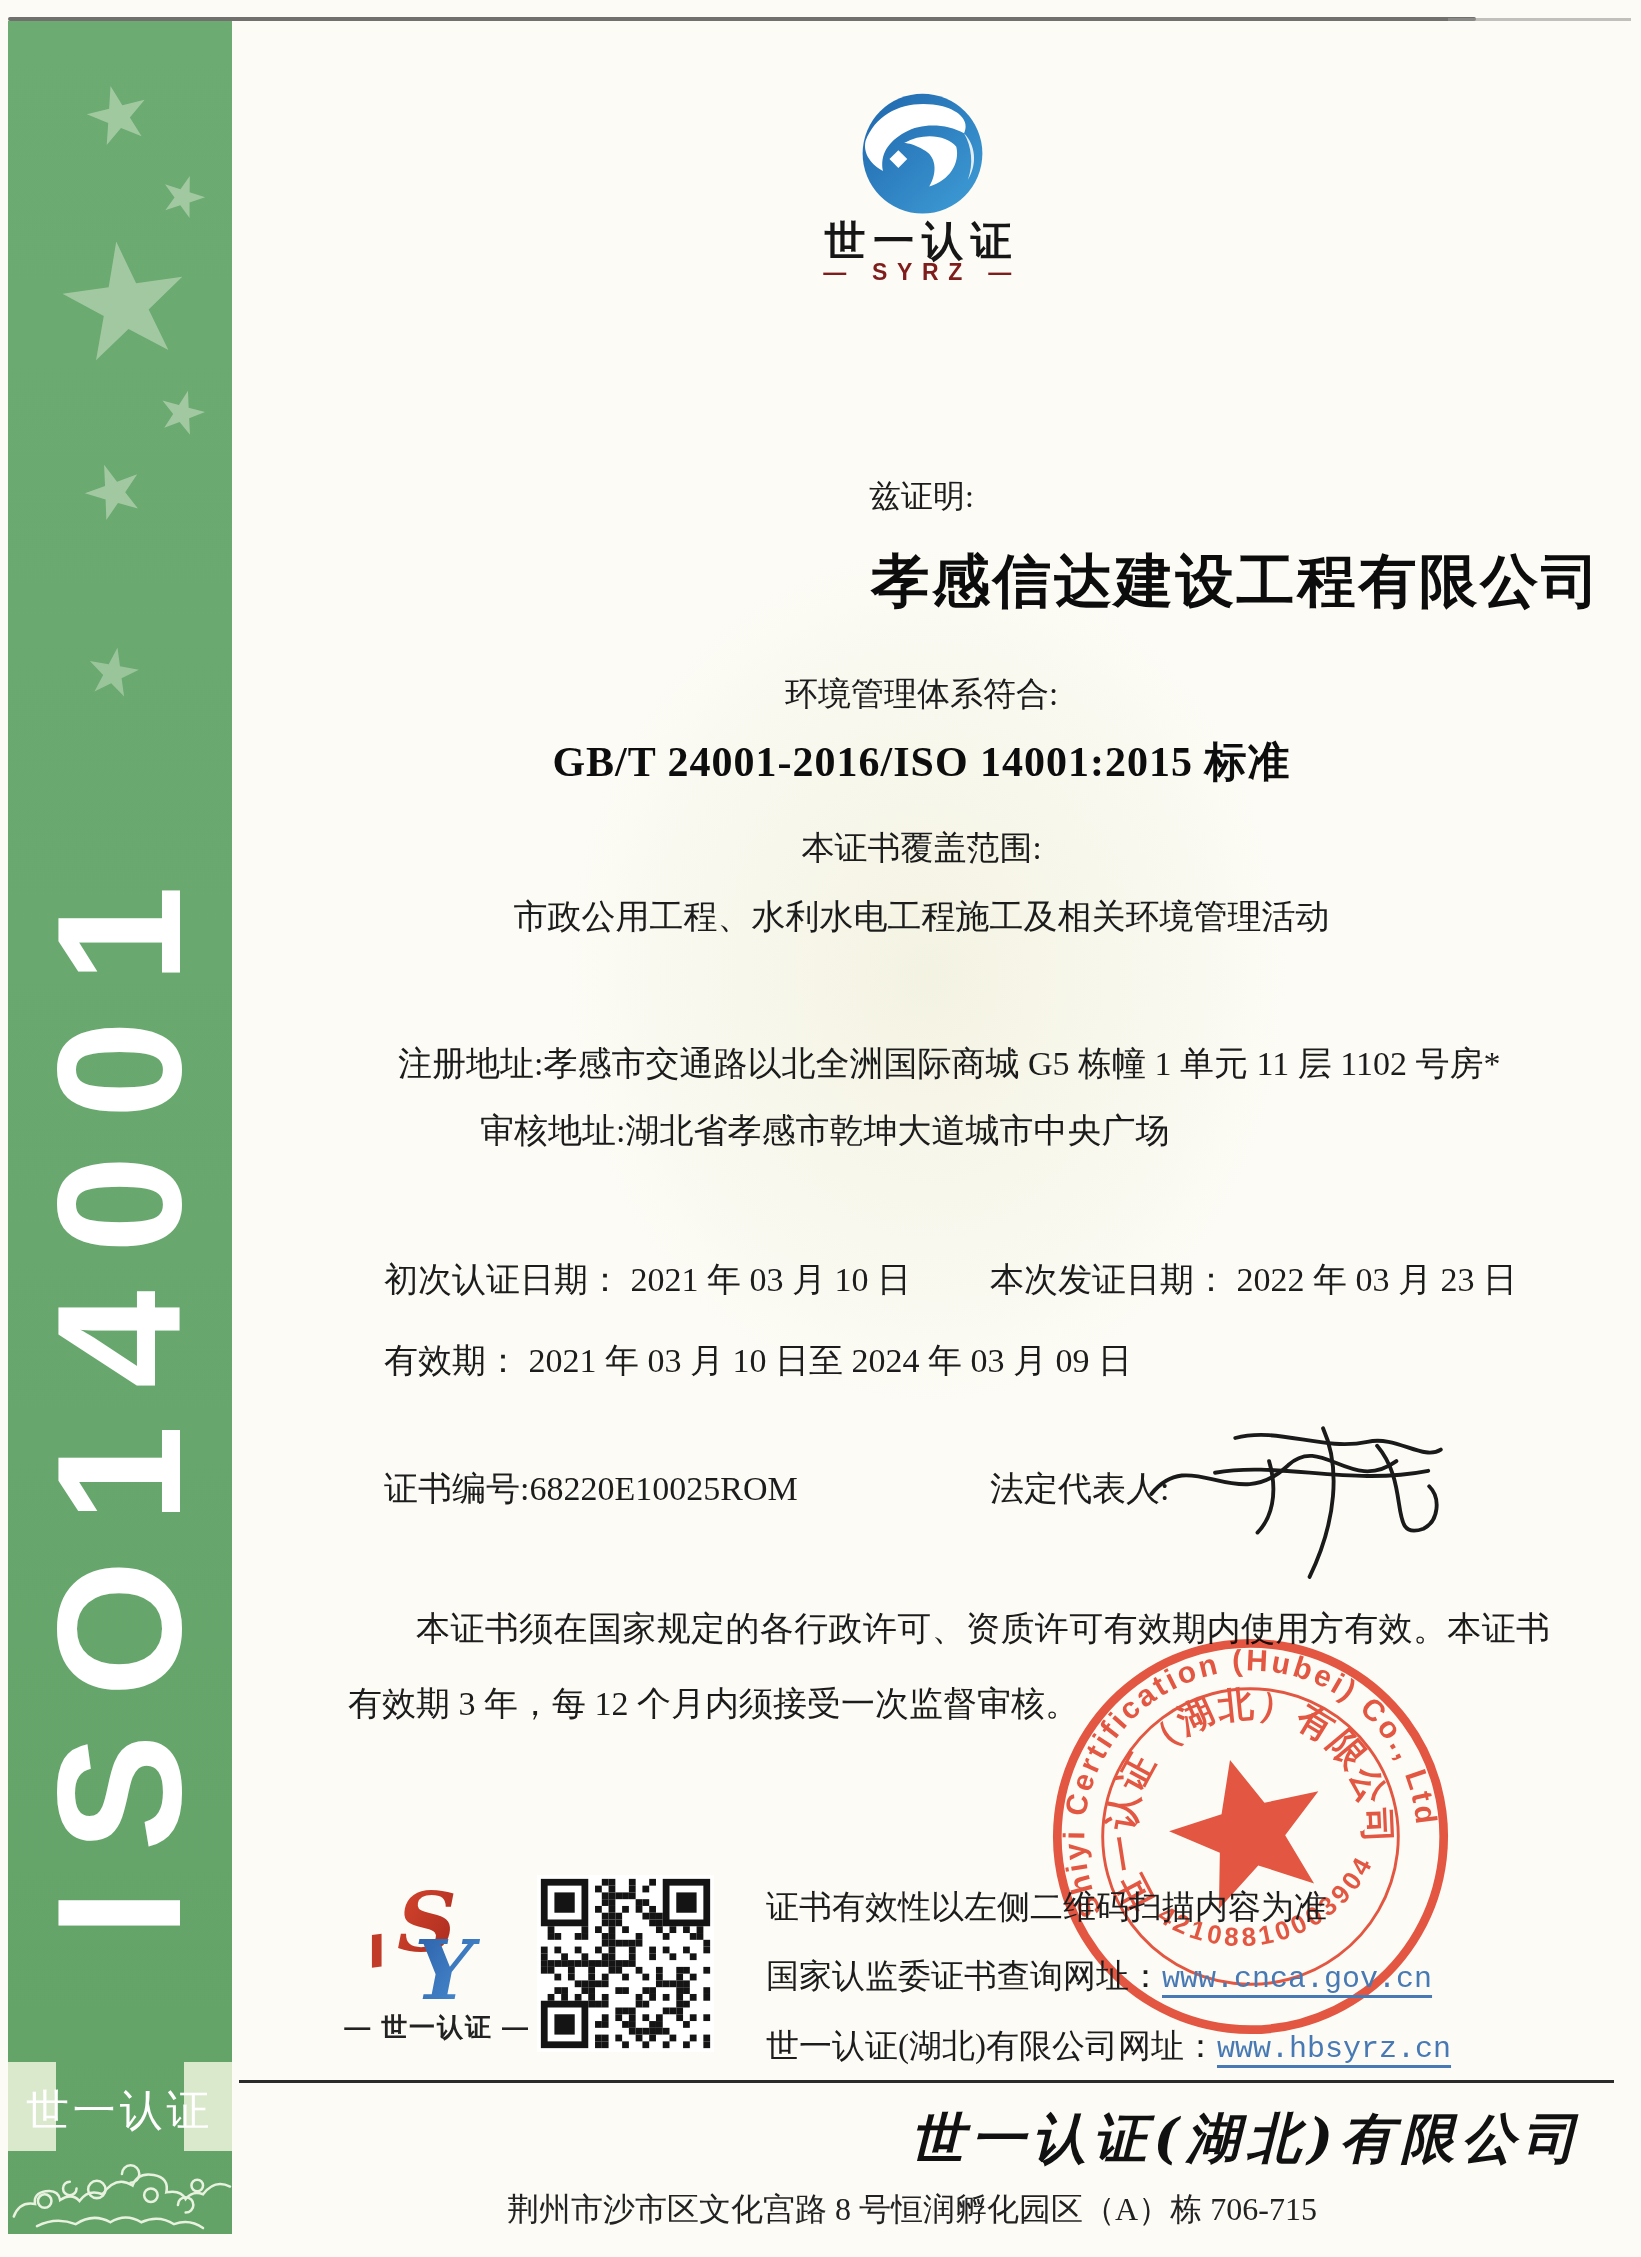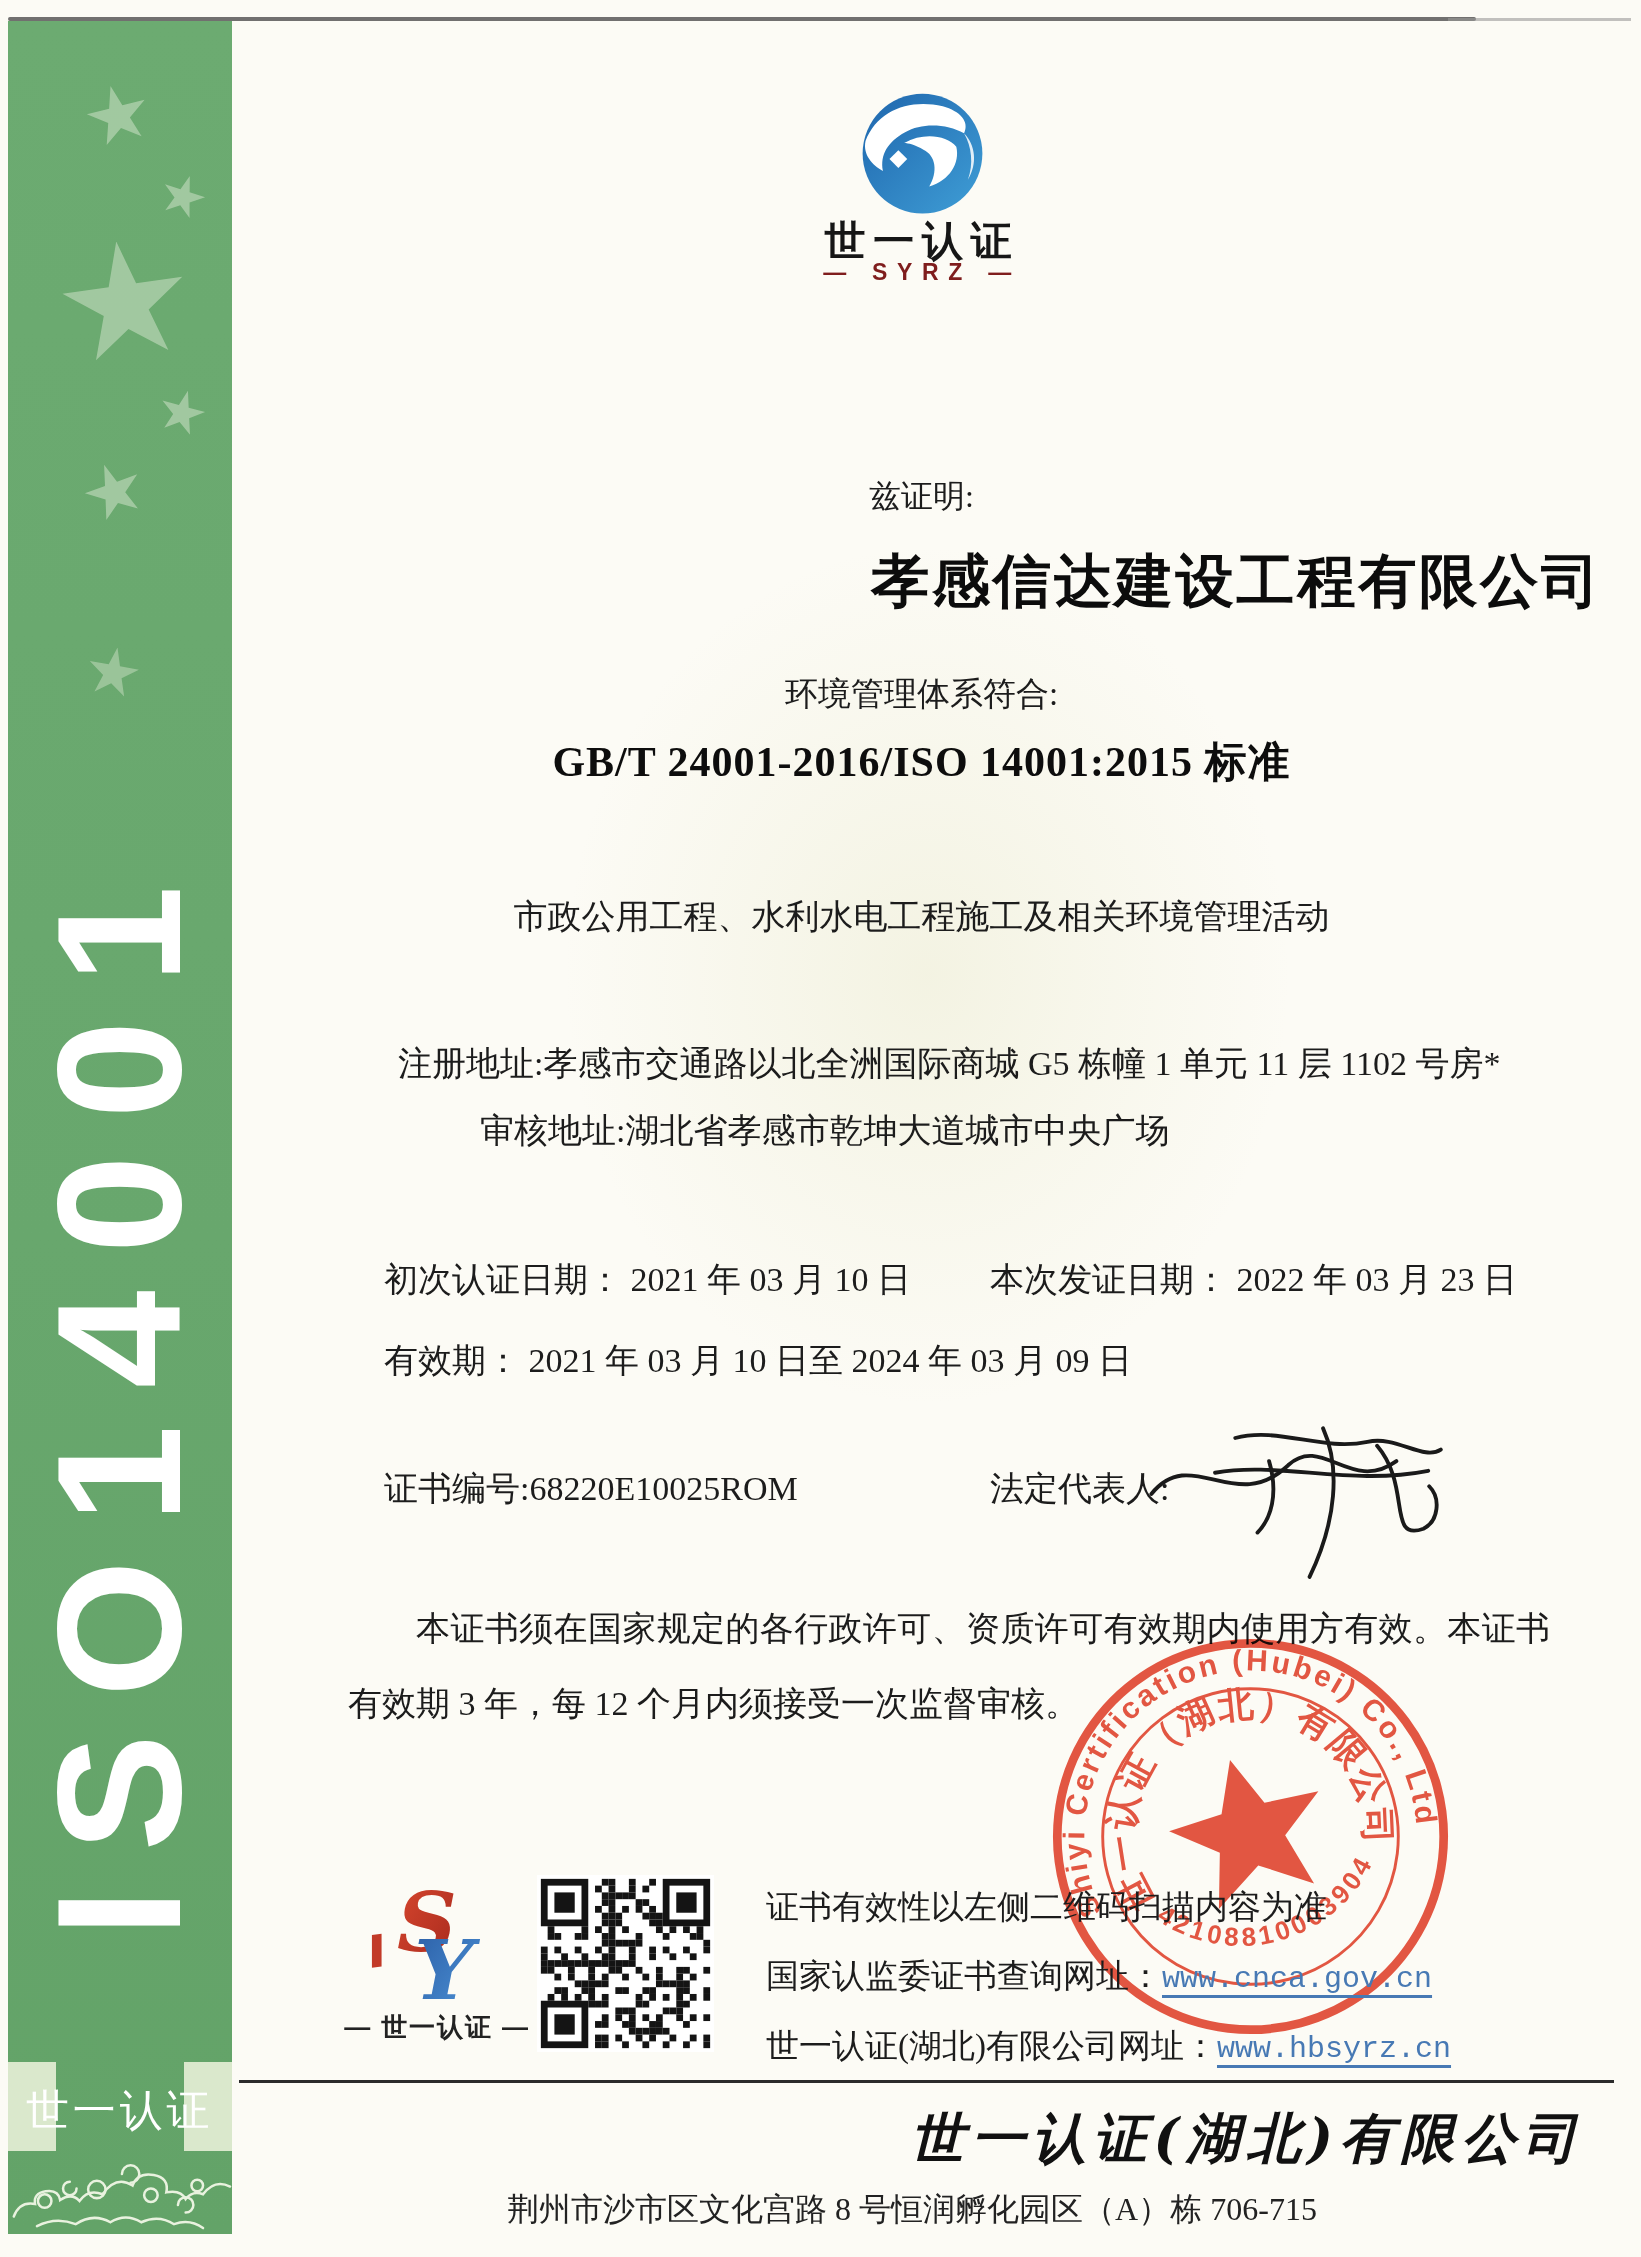--- a/index.html
+++ b/index.html
@@ -124,20 +124,21 @@
   </svg>
   <div class="logo-name">世一认证</div>
   <div class="logo-sub">— SYRZ —</div>
 
   <div class="certify">兹证明:</div>
   <div class="company">孝感信达建设工程有限公司</div>
 
   <div class="std-intro">环境管理体系符合:</div>
   <div class="standard">GB/T 24001-2016/ISO 14001:2015 标准</div>
 
+  <div class="scope-intro">本证书覆盖范围:</div>
   <div class="scope">市政公用工程、水利水电工程施工及相关环境管理活动</div>
 
   <div class="addr1">注册地址:孝感市交通路以北全洲国际商城 G5 栋幢 1 单元 11 层 1102 号房*</div>
   <div class="addr2">审核地址:湖北省孝感市乾坤大道城市中央广场</div>
 
   <div class="d-initial">初次认证日期： 2021 年 03 月 10 日</div>
   <div class="d-issue">本次发证日期： 2022 年 03 月 23 日</div>
   <div class="d-valid">有效期： 2021 年 03 月 10 日至 2024 年 03 月 09 日</div>
 
   <div class="cert-no">证书编号:68220E10025ROM</div>

